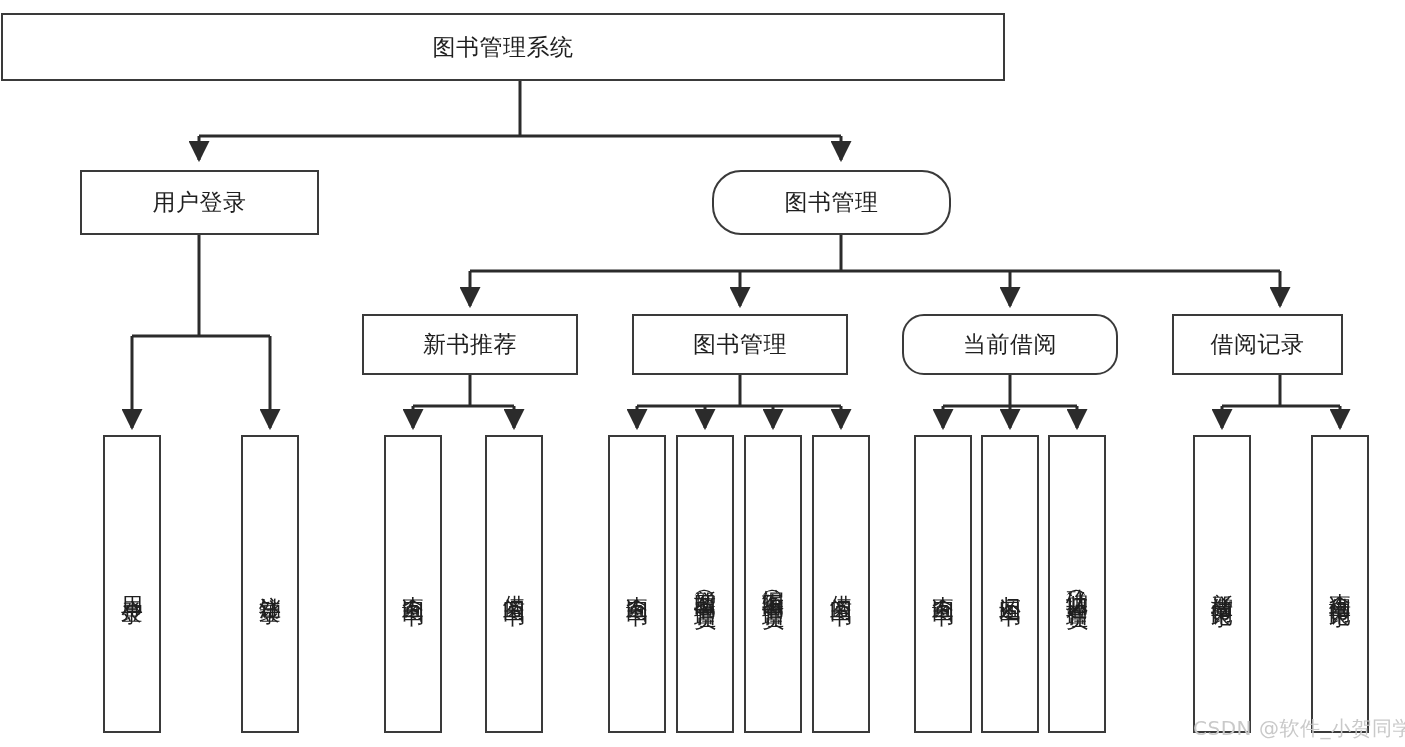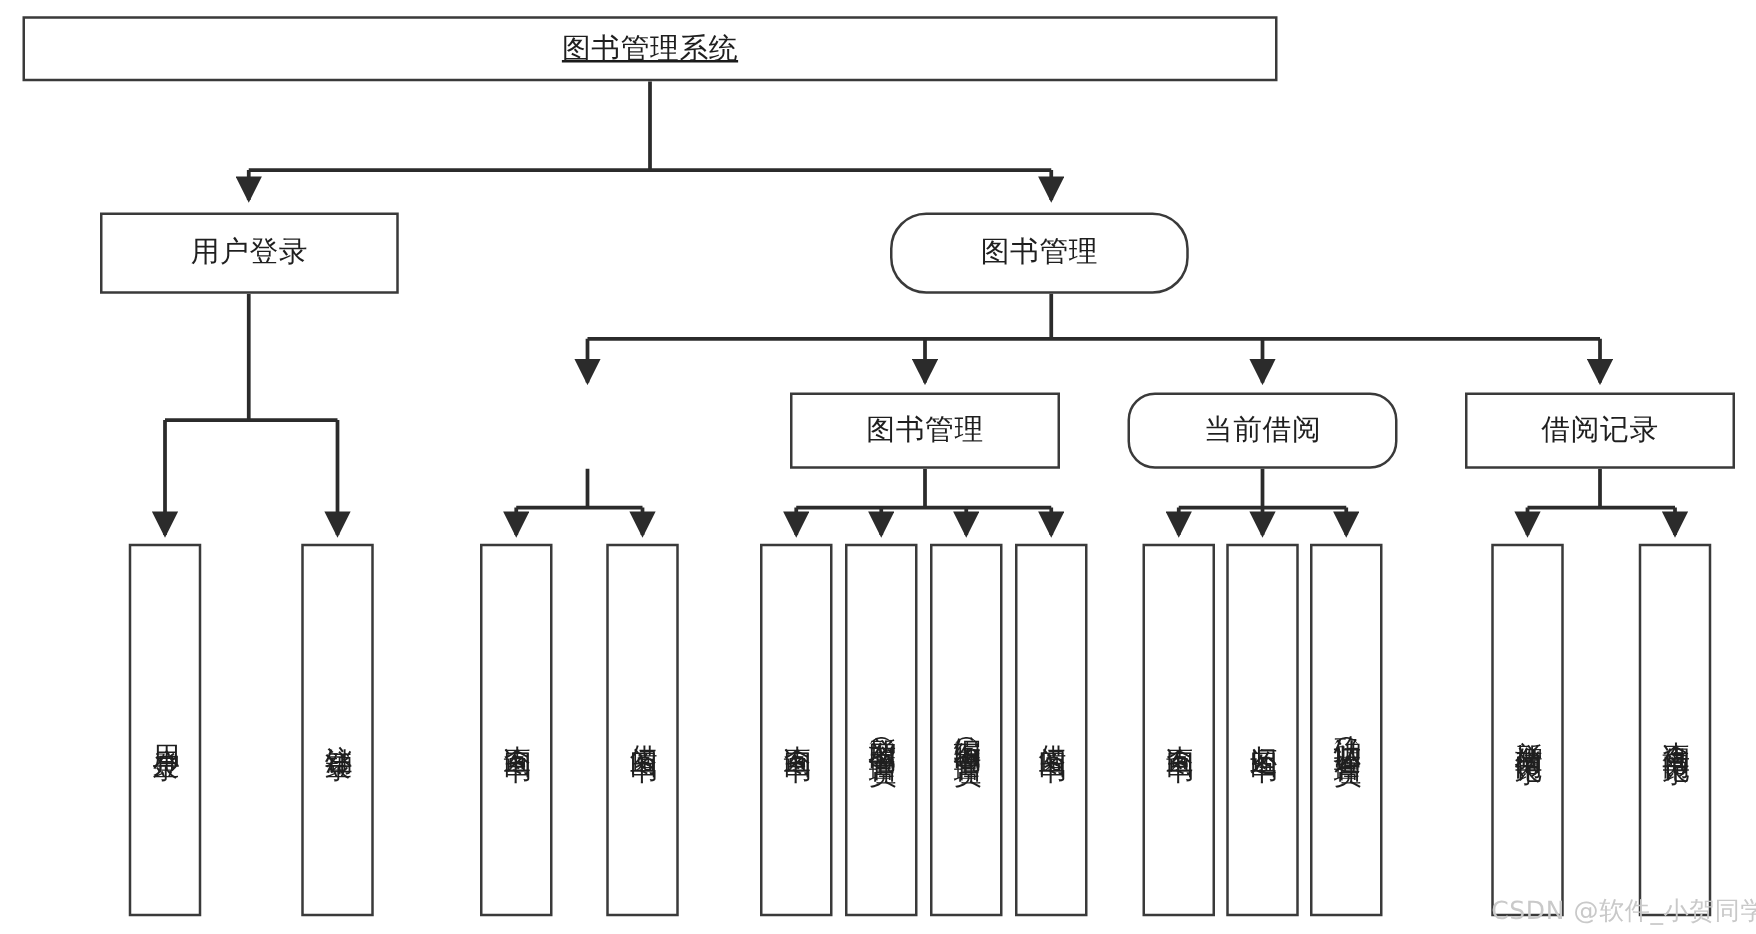--- a/index.html
+++ b/index.html
@@ -112,42 +112,45 @@
       <path d="M 1010 406 L 1010 428" marker-end="url(#arrow)"></path>
       <path d="M 1077 406 L 1077 428" marker-end="url(#arrow)"></path>
 
       <path d="M 1280 375 L 1280 406"></path>
       <path d="M 1222 406 L 1340 406"></path>
       <path d="M 1222 406 L 1222 428" marker-end="url(#arrow)"></path>
       <path d="M 1340 406 L 1340 428" marker-end="url(#arrow)"></path>
     </g>
   </svg>
 
-  <div class="node" style="left:18px; top:13px; width:1004px; height:52px;text-decoration:underline;">
+  <div class="node" style="left:1px; top:13px; width:1004px; height:68px;">
     <span class="node-label">图书管理系统</span>
   </div>
 
   <div class="node" style="left:80px; top:170px; width:239px; height:65px;">
     <span class="node-label">用户登录</span>
   </div>
 
   <div class="node" style="left:712px; top:170px; width:239px; height:65px;border-radius:29px;">
     <span class="node-label">图书管理</span>
   </div>
 
+  <div class="node" style="left:362px; top:314px; width:216px; height:61px;">
+    <span class="node-label">新书推荐</span>
+  </div>
 
   <div class="node" style="left:632px; top:314px; width:216px; height:61px;">
     <span class="node-label">图书管理</span>
   </div>
 
   <div class="node" style="left:902px; top:314px; width:216px; height:61px;border-radius:22px;">
     <span class="node-label">当前借阅</span>
   </div>
 
-  <div class="node" style="left:1172px; top:314px; width:216px; height:61px;">
+  <div class="node" style="left:1172px; top:314px; width:171px; height:61px;">
     <span class="node-label">借阅记录</span>
   </div>
 
   <div class="node leaf" style="left:103px; top:435px; width:58px; height:298px;">
     <span class="node-label">用户登录</span>
   </div>
 
   <div class="node leaf" style="left:241px; top:435px; width:58px; height:298px;">
     <span class="node-label">注销登录</span>
   </div>

